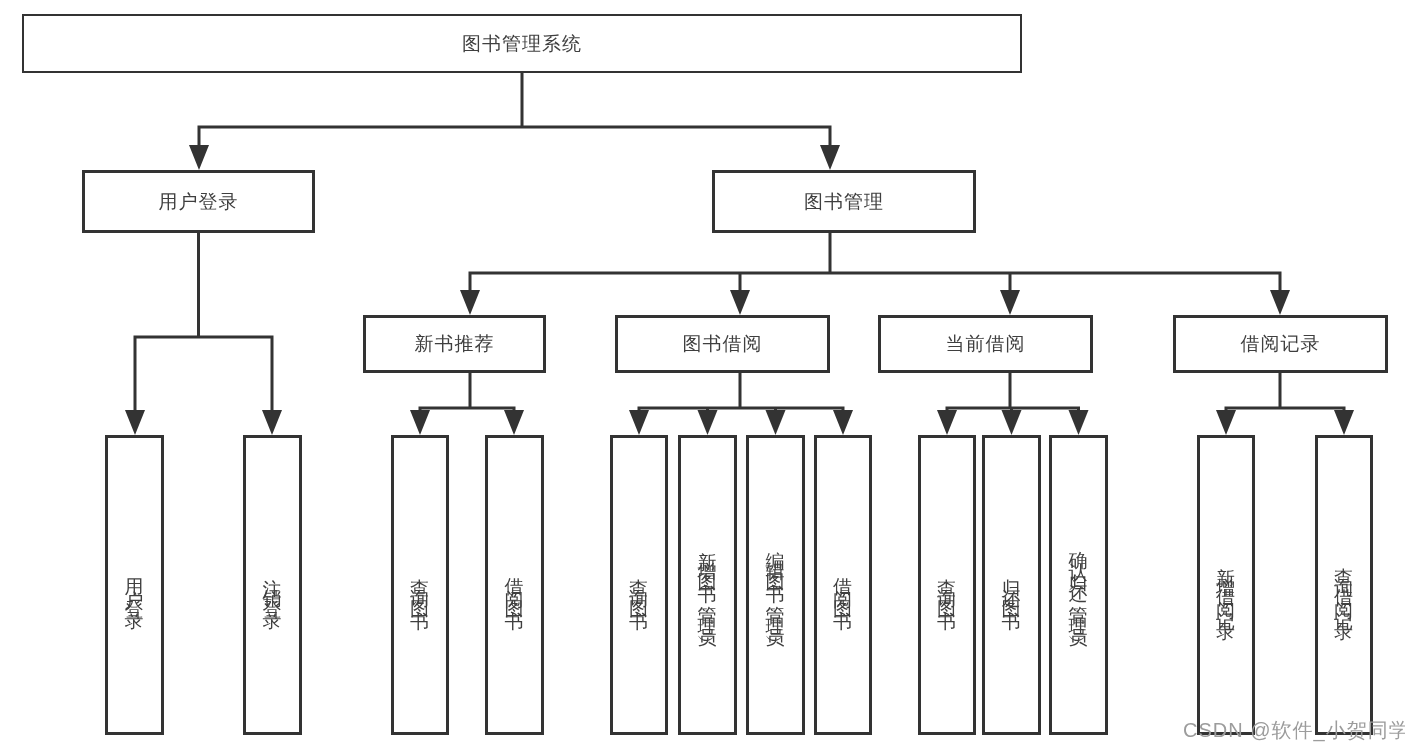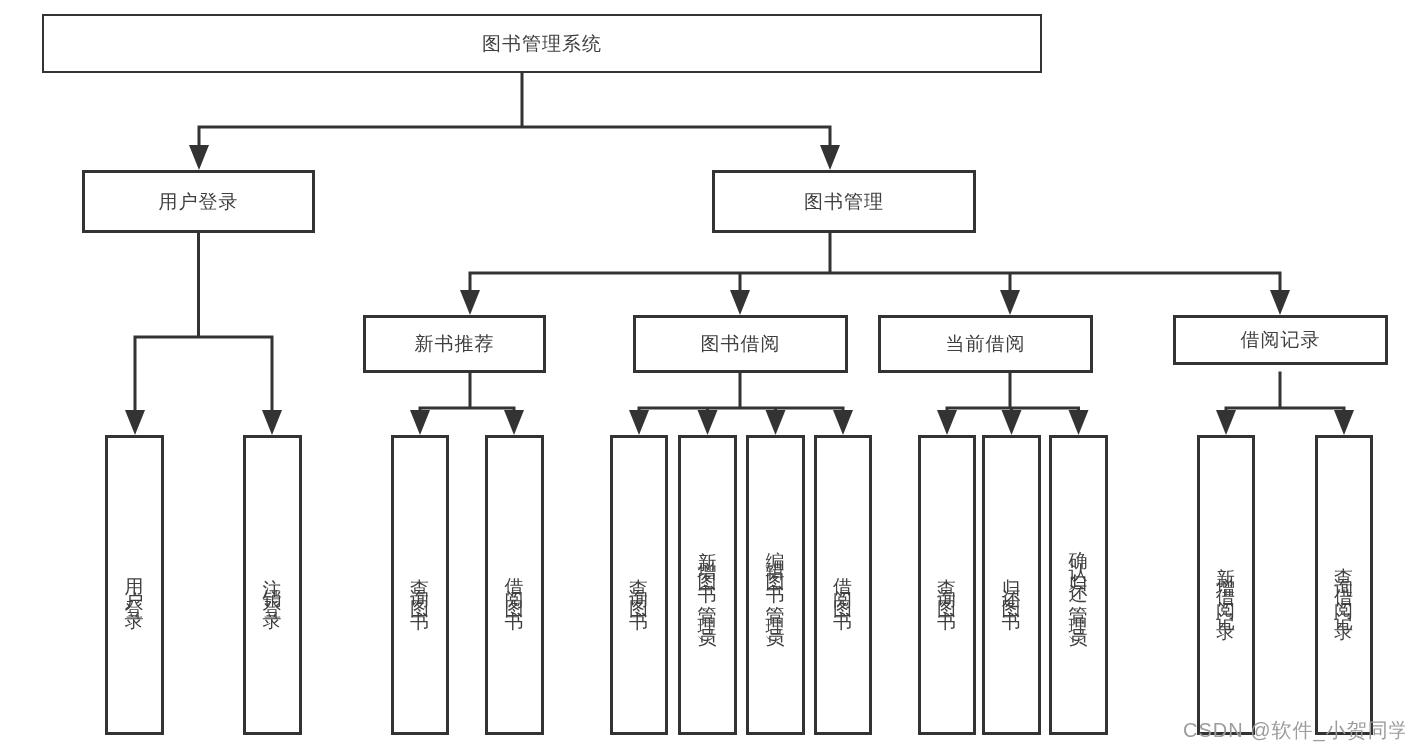--- a/index.html
+++ b/index.html
@@ -91,41 +91,41 @@
       <polygon points="765.5,410 785.5,410 775.5,435"></polygon>
       <polygon points="833,410 853,410 843,435"></polygon>
       <polygon points="937,410 957,410 947,435"></polygon>
       <polygon points="1001.5,410 1021.5,410 1011.5,435"></polygon>
       <polygon points="1068.5,410 1088.5,410 1078.5,435"></polygon>
       <polygon points="1216,410 1236,410 1226,435"></polygon>
       <polygon points="1334,410 1354,410 1344,435"></polygon>
     </g>
   </svg>
 
-  <div class="node root" style="left:22px; top:14px; width:1000px; height:59px;margin-left:20px;">
+  <div class="node root" style="left:22px; top:14px; width:1000px; height:59px;">
     <span class="hlabel">图书管理系统</span>
   </div>
 
   <div class="node" style="left:82px; top:170px; width:233px; height:63px;">
     <span class="hlabel">用户登录</span>
   </div>
   <div class="node" style="left:712px; top:170px; width:264px; height:63px;">
     <span class="hlabel">图书管理</span>
   </div>
 
   <div class="node" style="left:363px; top:315px; width:183px; height:58px;">
     <span class="hlabel">新书推荐</span>
   </div>
-  <div class="node" style="left:633px; top:315px; width:215px; height:58px;">
+  <div class="node" style="left:615px; top:315px; width:215px; height:58px;">
     <span class="hlabel">图书借阅</span>
   </div>
   <div class="node" style="left:878px; top:315px; width:215px; height:58px;">
     <span class="hlabel">当前借阅</span>
   </div>
-  <div class="node" style="left:1173px; top:315px; width:215px; height:50px;">
+  <div class="node" style="left:1173px; top:315px; width:215px; height:58px;">
     <span class="hlabel">借阅记录</span>
   </div>
 
   <div class="node" style="left:105px; top:435px; width:59px; height:300px;">
     <span class="vtext">用户登录</span>
   </div>
   <div class="node" style="left:243px; top:435px; width:59px; height:300px;">
     <span class="vtext">注销登录</span>
   </div>
 

